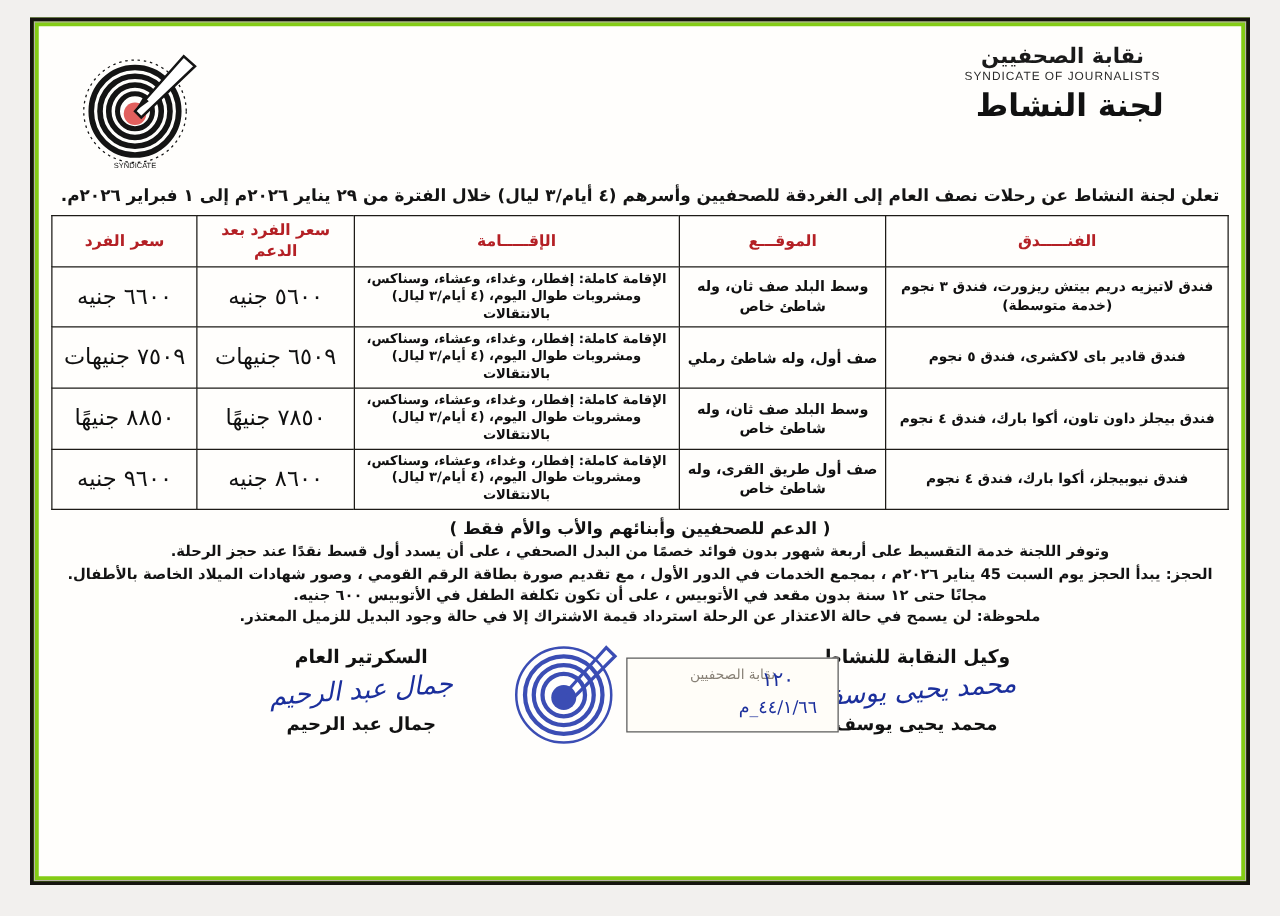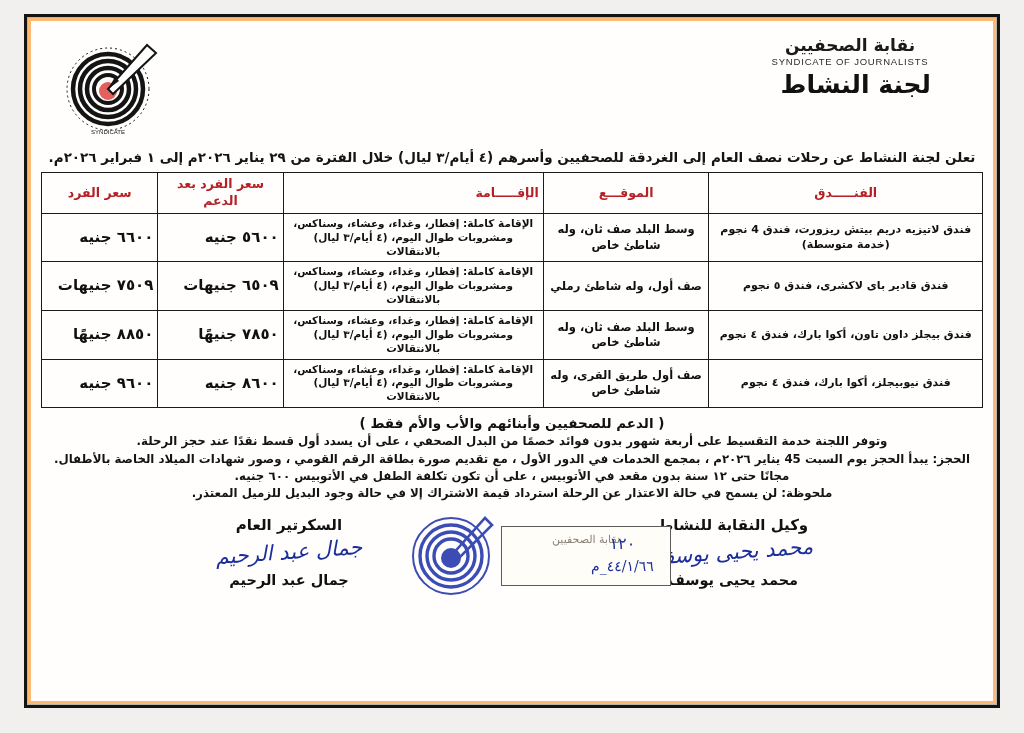--- a/index.html
+++ b/index.html
@@ -22,21 +22,21 @@
     height: 733px;
     background: #f2f0ee;
     box-sizing: border-box;
   }
   .paper {
     position: absolute;
     left: 24px;
     top: 14px;
     width: 976px;
     height: 694px;
-    background: #fdba74;
+    background: #84cc16;
     border: 3px solid #16140f;
     box-sizing: border-box;
     box-shadow: 0 0 0 1px #b9b4ab inset;
   }
   .sheet {
     position: absolute;
     inset: 4px;
     background: #fffefc;
     box-sizing: border-box;
     padding: 0;
@@ -126,21 +126,21 @@
   }
   table.offers th {
     color: #b42025;
     font-size: 12.5px;
     font-weight: bold;
     height: 34px;
     letter-spacing: 2px;
   }
   th.c-hotel  { width: 29.5%; }
   th.c-loc    { width: 17.5%; }
-  th.c-acc    { width: 28%; text-align: right;   }
+  th.c-acc    { width: 28%;   }
   th.c-price-after { width: 13%; letter-spacing: 0; font-size: 11px; line-height: 1.15;}
   th.c-price  { width: 12%; letter-spacing: 0; }
 
   td.hotel {
     text-align: center;
     font-weight: bold;
     font-size: 11px;
     color: #101010;
   }
   td.loc {
@@ -149,23 +149,23 @@
     font-size: 11.5px;
     color: #101010;
   }
   td.acc {
     text-align: center;
     font-weight: bold;
     font-size: 10.5px;
     color: #101010;
   }
   td.price {
-    text-align: right;
-    font-weight: bold;
-    font-size: 15px;
+    text-align: center;
+    font-weight: normal;
+    font-size: 18px;
     color: #101010;
     white-space: nowrap;
   }
   tbody tr { height: 46px; }
 
   
   .support-note {
     text-align: center;
     font-weight: bold;
     font-size: 13.5px;
@@ -298,21 +298,21 @@
             <tr>
               <th class="c-hotel">الفنـــــدق</th>
               <th class="c-loc">الموقـــع</th>
               <th class="c-acc">الإقـــــامة</th>
               <th class="c-price-after">سعر الفرد بعد الدعم</th>
               <th class="c-price">سعر الفرد</th>
             </tr>
           </thead>
           <tbody>
             <tr>
-              <td class="hotel">فندق لاتيزيه دريم بيتش ريزورت، فندق 4 نجوم (خدمة متوسطة)</td>
+              <td class="hotel">فندق لاتيزيه دريم بيتش ريزورت، فندق ٣ نجوم (خدمة متوسطة)</td>
               <td class="loc">وسط البلد صف ثان، وله شاطئ خاص</td>
               <td class="acc">الإقامة كاملة: إفطار، وغداء، وعشاء، وسناكس، ومشروبات طوال اليوم، (٤ أيام/٣ ليال) بالانتقالات</td>
               <td class="price">٥٦٠٠ جنيه</td>
               <td class="price">٦٦٠٠ جنيه</td>
             </tr>
             <tr>
               <td class="hotel">فندق قادير باى لاكشرى، فندق ٥ نجوم</td>
               <td class="loc">صف أول، وله شاطئ رملي</td>
               <td class="acc">الإقامة كاملة: إفطار، وغداء، وعشاء، وسناكس، ومشروبات طوال اليوم، (٤ أيام/٣ ليال) بالانتقالات</td>
               <td class="price">٦٥٠٩ جنيهات</td>

